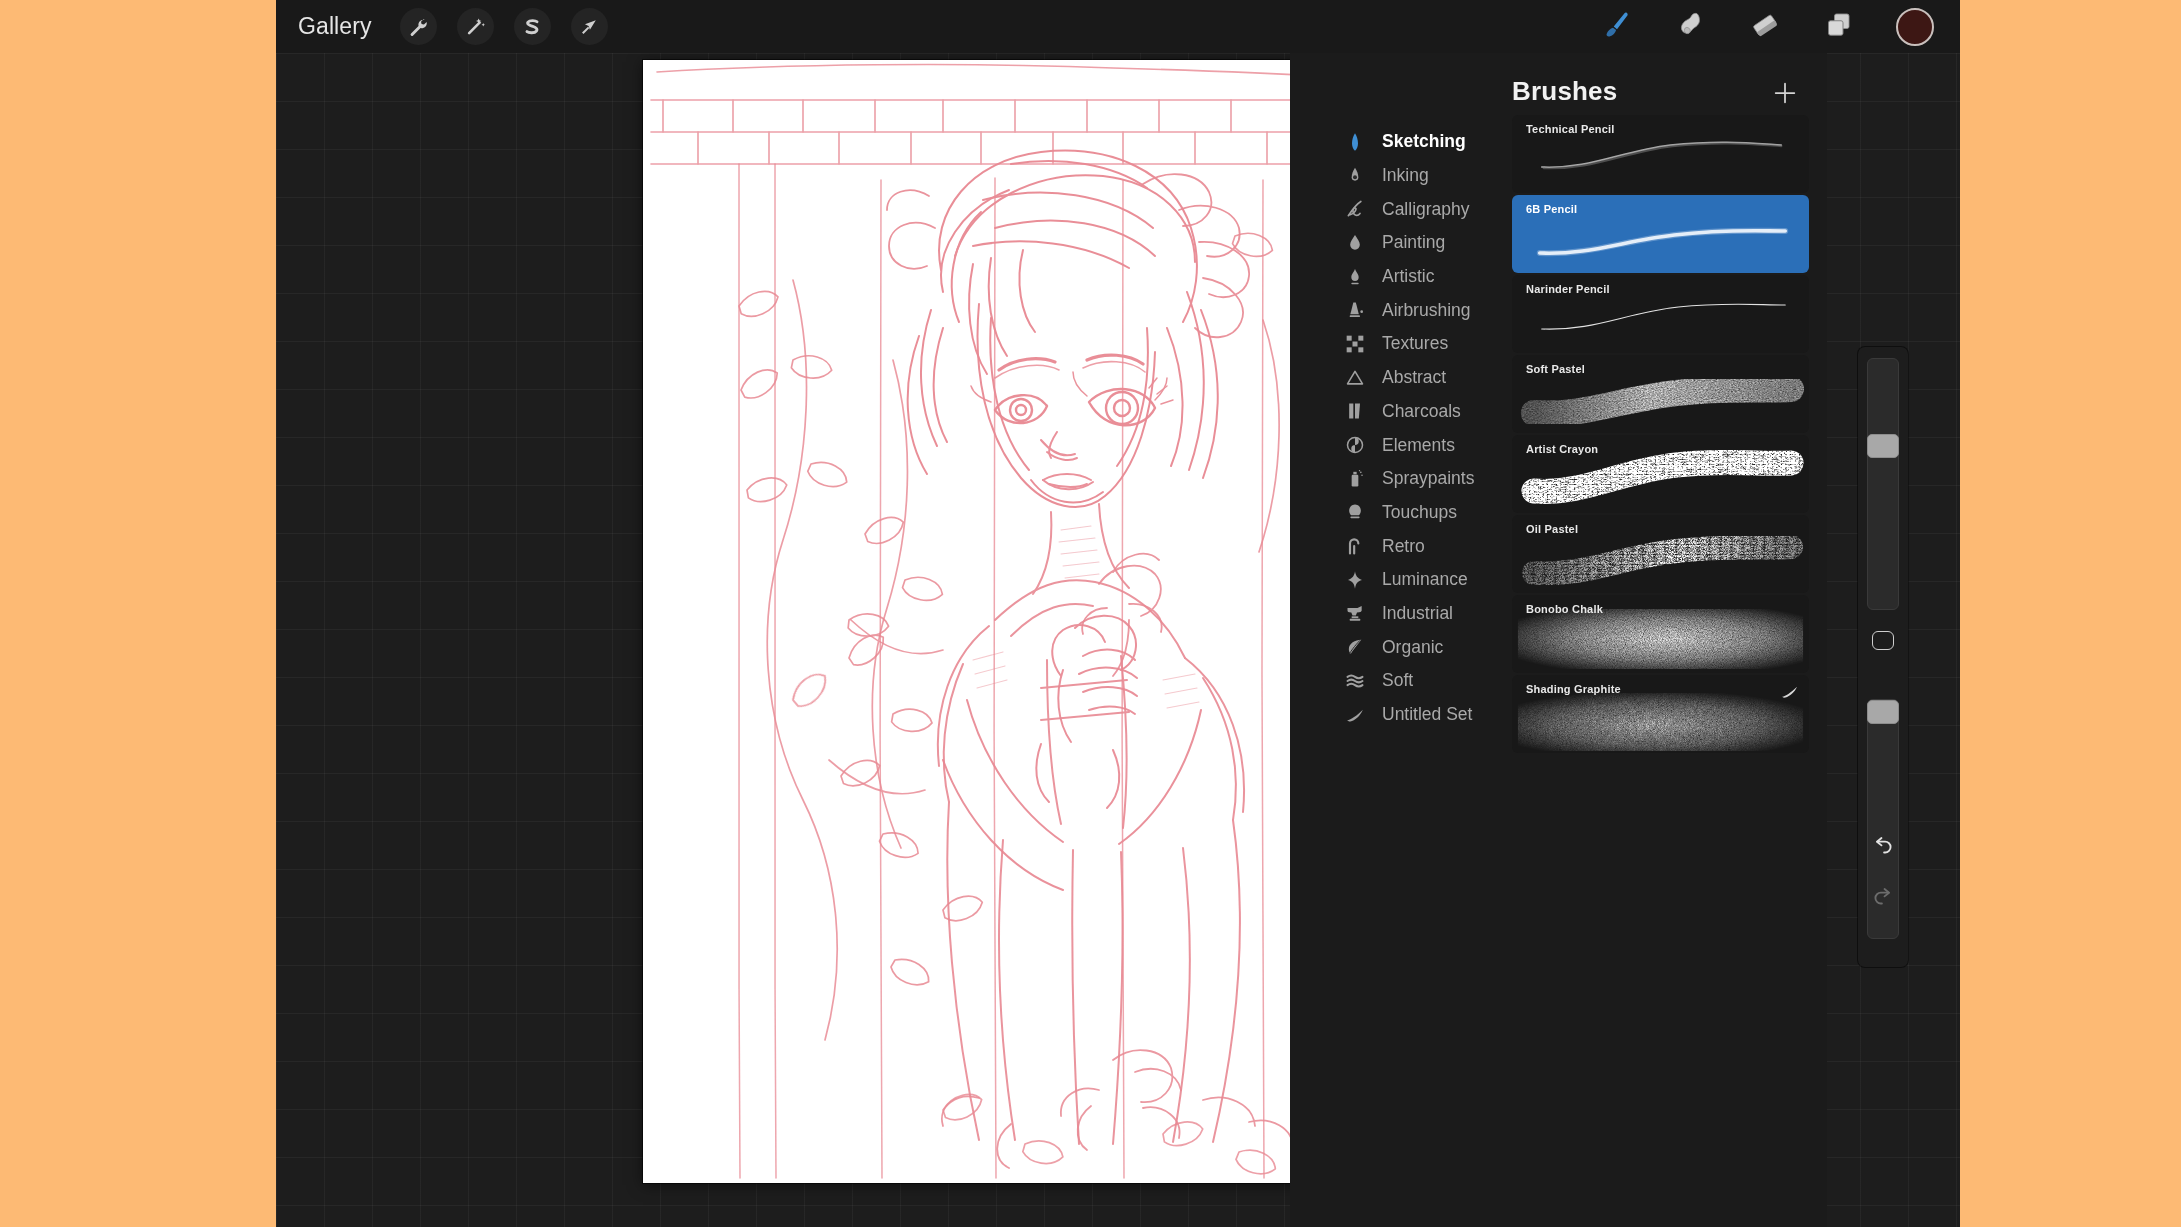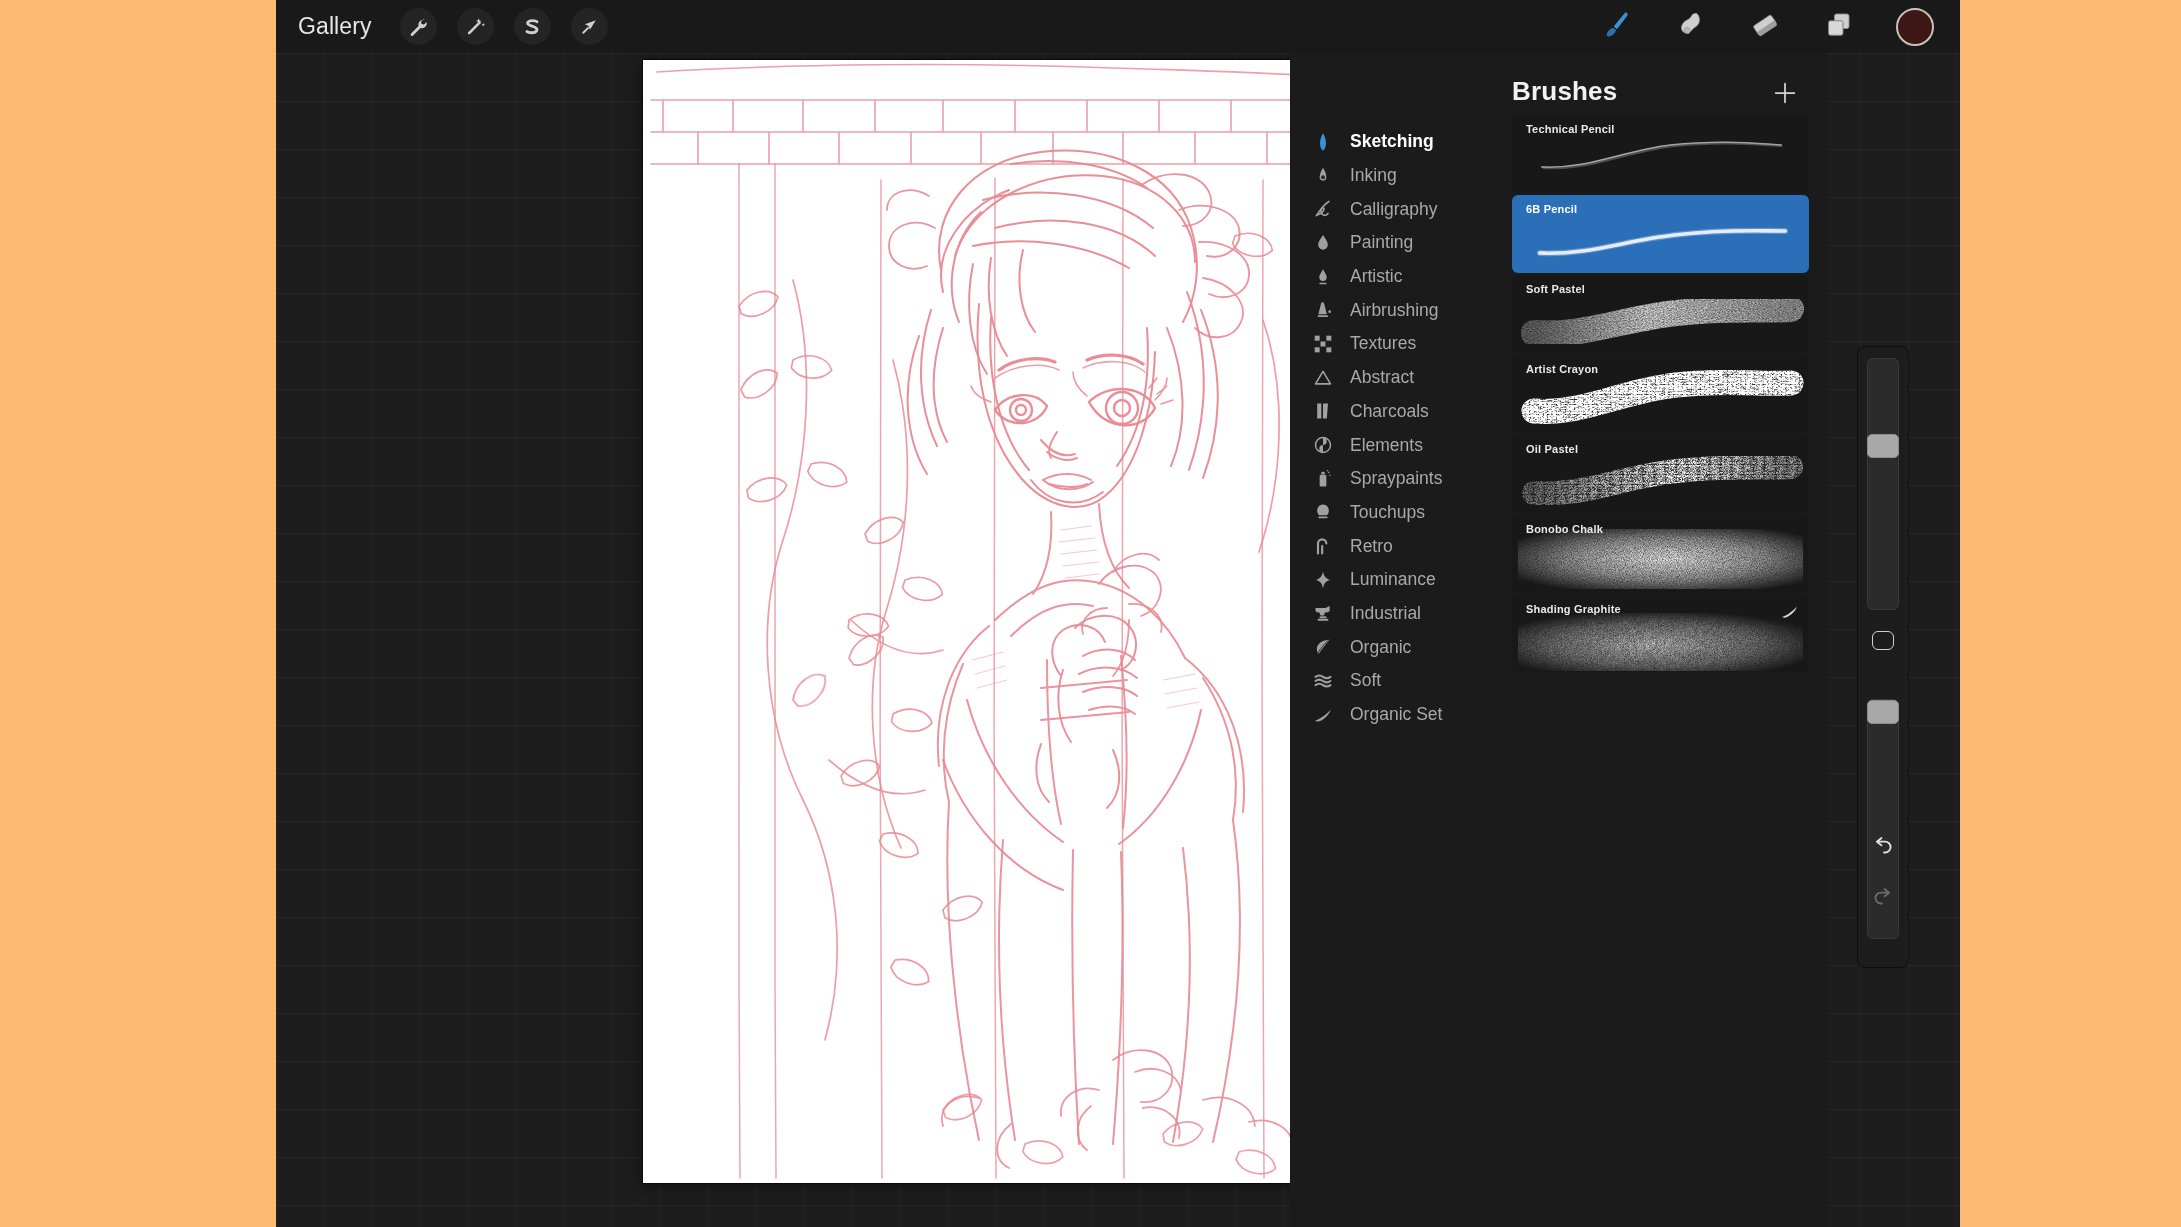--- a/index.html
+++ b/index.html
@@ -96,20 +96,21 @@
     position: absolute; left: 0; top: 0; bottom: 0; width: 537px;
     background: #1b1b1b;
   }
 
   
   #cat-col {
     position: relative;
     width: 210px; flex: none;
     padding-top: 72px;
     z-index: 2;
+    padding-left: 32px;
   }
   .cat-item {
     display: flex; align-items: center;
     height: 33.7px;
     padding-left: 22px;
     gap: 16px;
     cursor: pointer;
   }
   .cat-ico { width: 22px; height: 22px; flex: none; display:flex; align-items:center; justify-content:center; }
   .cat-label { font-size: 17.5px; color: #a9a9a9; white-space: nowrap; }
@@ -774,21 +775,21 @@
           </span>
           <span class="cat-label">Soft</span>
         </div>
 
         <div class="cat-item">
           <span class="cat-ico">
             <svg width="20" height="20" viewBox="0 0 24 24" fill="#a0a0a0">
                 <path d="M2.6 18.4c5-1.4 11-5 18.8-12.8-3.6 8.2-9.4 12.6-15 14.2-1.6.4-2.6-.6-3.8-1.4z"></path>
               </svg>
           </span>
-          <span class="cat-label">Organic Set</span>
+          <span class="cat-label">Untitled Set</span>
         </div>
       </div>
 
       <div id="brush-col">
         <div id="brush-head">
           <div id="brush-title">Brushes</div>
           <div id="add-brush">
             <svg width="28" height="28" viewBox="0 0 24 24" fill="none" stroke="#d4d4d4" stroke-width="1.5" stroke-linecap="round">
                 <path d="M12 4v16M4 12h16"></path>
               </svg>
@@ -809,20 +810,28 @@
         <div class="brush-card selected">
           <div class="brush-name">6B Pencil</div>
           <div class="brush-stroke">
             <svg viewBox="0 0 300 78" preserveAspectRatio="none">
               <path d="M28 58 C 78 60 112 46 164 40 C 214 34 248 36 276 36" fill="none" stroke="#ffffff" stroke-width="3.6" stroke-linecap="round" opacity=".9"></path>
               <path d="M28 58 C 78 60 112 46 164 40 C 214 34 248 36 276 36" fill="none" stroke="#dce9f7" stroke-width="6" stroke-linecap="round" opacity=".3"></path>
             </svg>
           </div>
         </div>
 
+        <div class="brush-card">
+          <div class="brush-name">Narinder Pencil</div>
+          <div class="brush-stroke">
+            <svg viewBox="0 0 300 78" preserveAspectRatio="none">
+              <path d="M30 54 C 84 56 114 38 168 32 C 216 27 248 30 276 30" fill="none" stroke="#e2e2e2" stroke-width="1.1" stroke-linecap="round"></path>
+            </svg>
+          </div>
+        </div>
 
         <div class="brush-card">
           <div class="brush-name">Soft Pastel</div>
           <div class="brush-stroke">
             <svg viewBox="0 0 300 78" preserveAspectRatio="none">
               <defs>
                 <filter id="fSoft" x="-20%" y="-40%" width="140%" height="180%">
                   <feTurbulence type="fractalNoise" baseFrequency="0.55 0.9" numOctaves="3" seed="7" result="n"></feTurbulence>
                   <feColorMatrix in="n" type="matrix" values="0 0 0 0 1  0 0 0 0 1  0 0 0 0 1  .9 .6 .4 0 -.25" result="grain"></feColorMatrix>
                   <feComposite in="grain" in2="SourceGraphic" operator="in"></feComposite>

